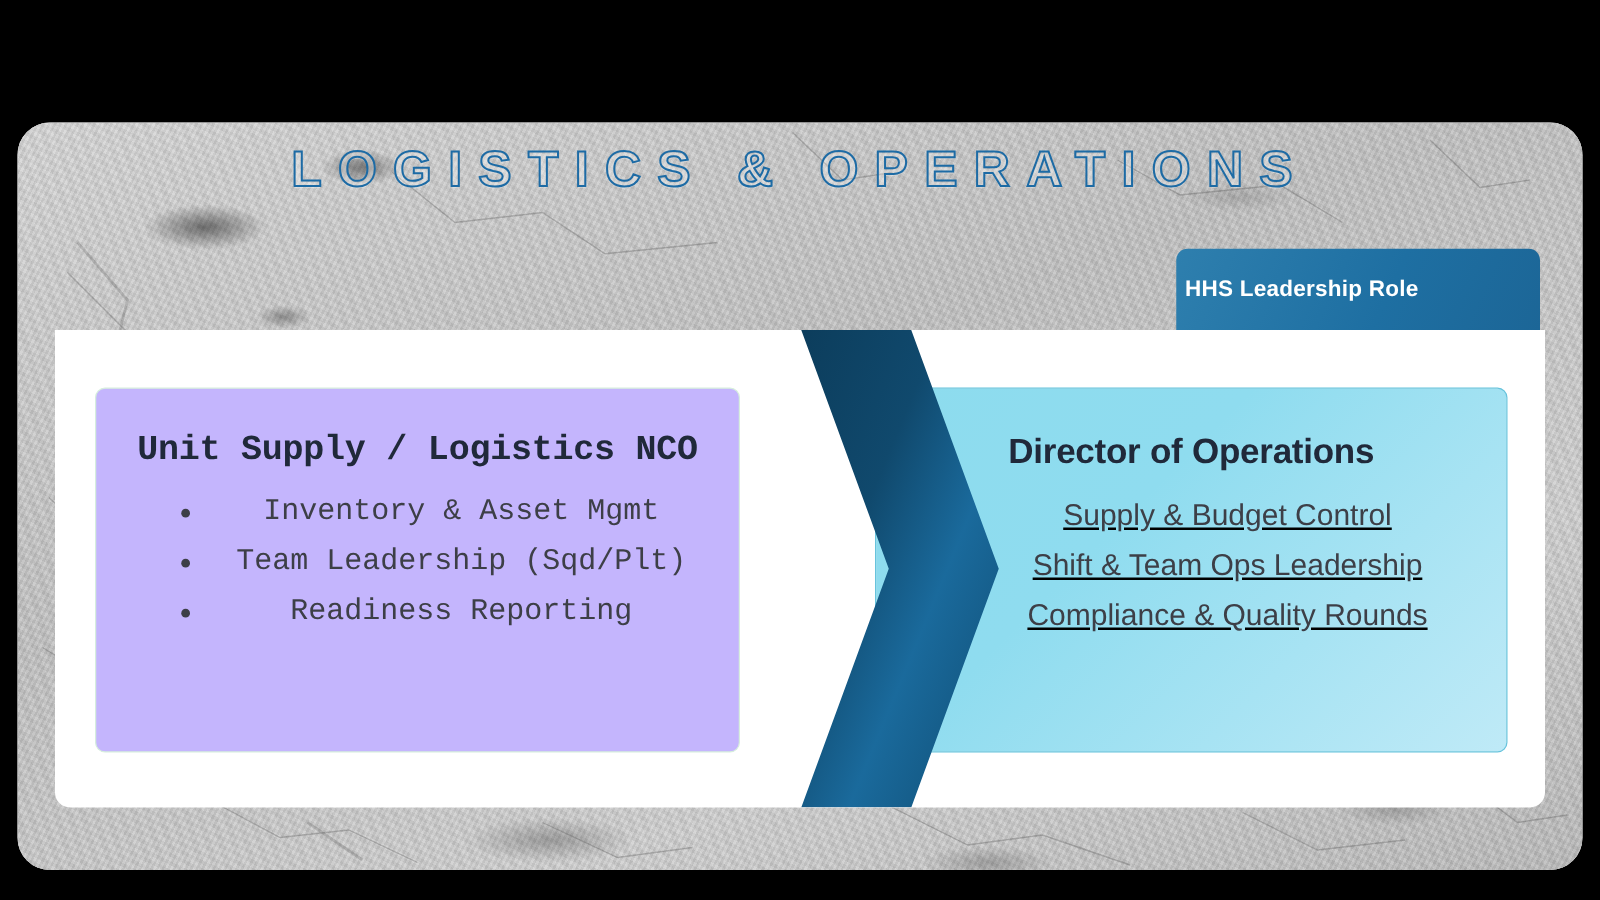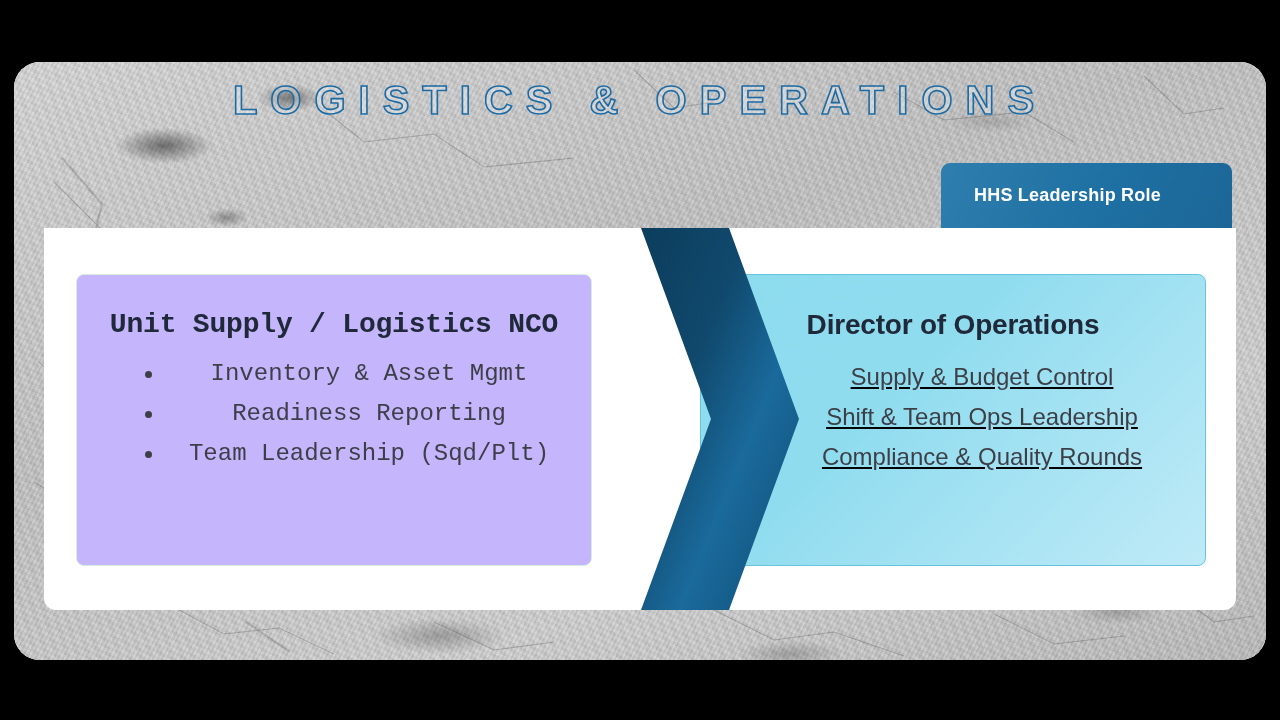--- a/index.html
+++ b/index.html
@@ -10,20 +10,21 @@
     background: #000000;
     font-family: "Liberation Sans", sans-serif;
     overflow: hidden;
   }
 
   #stage {
     position: relative;
     width: 1280px;
     height: 612px;
     background: #000000;
+    margin-top: 36px;
   }
 
   
   #frame {
     position: absolute;
     left: 14px;
     top: 62px;
     width: 1252px;
     height: 598px;
     border-radius: 26px;
@@ -90,21 +91,21 @@
     left: 44px;
     top: 164px;
     width: 294px;
     padding-left: 32px;
     background: linear-gradient(115deg, #2f80b0 0%, #1d6fa3 55%, #1b6596 100%);
   }
   #tab-right {
     left: 941px;
     top: 163px;
     width: 291px;
-    padding-left: 33px;
+    padding-left: 7px;
     background: linear-gradient(115deg, #2e7fae 0%, #1e6fa2 58%, #1c6697 100%);
   }
 
   
   #content-card {
     position: absolute;
     left: 44px;
     top: 228px;
     width: 1192px;
     height: 382px;
@@ -214,22 +215,22 @@
   <div class="tab" id="tab-right">
     <span>HHS Leadership Role</span>
   </div>
 
   <div id="content-card">
 
     <div class="panel" id="panel-left">
       <div class="panel-heading">Unit Supply / Logistics NCO</div>
       <ul class="bullets">
         <li>Inventory &amp; Asset Mgmt</li>
+        <li>Team Leadership (Sqd/Plt)</li>
         <li>Readiness Reporting</li>
-        <li>Team Leadership (Sqd/Plt)</li>
       </ul>
     </div>
 
     <div class="panel" id="panel-right">
       <div class="panel-heading">Director of Operations</div>
       <ul class="bullets">
         <li>Supply &amp; Budget Control</li>
         <li>Shift &amp; Team Ops Leadership</li>
         <li>Compliance &amp; Quality Rounds</li>
       </ul>

